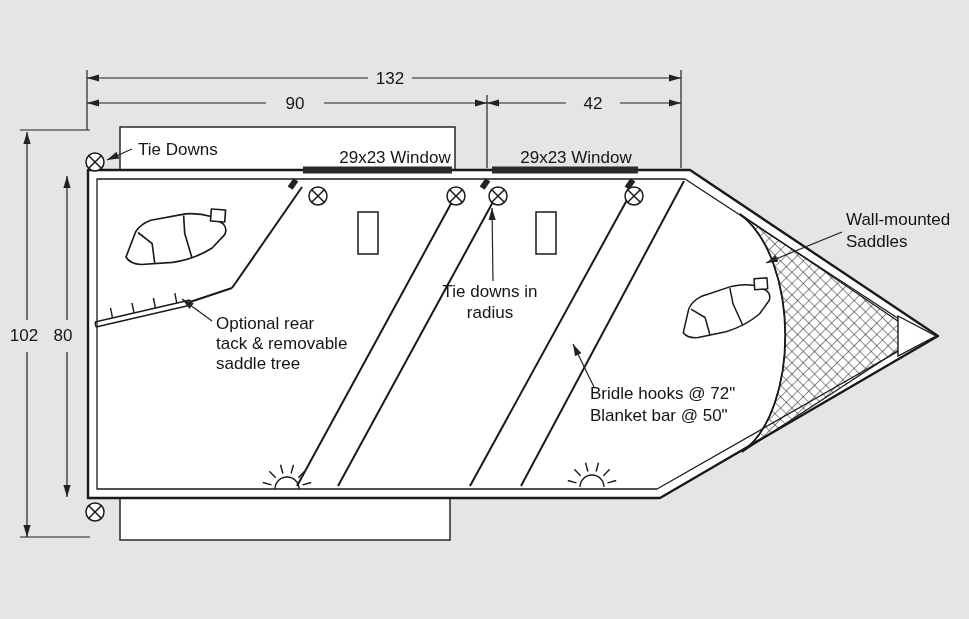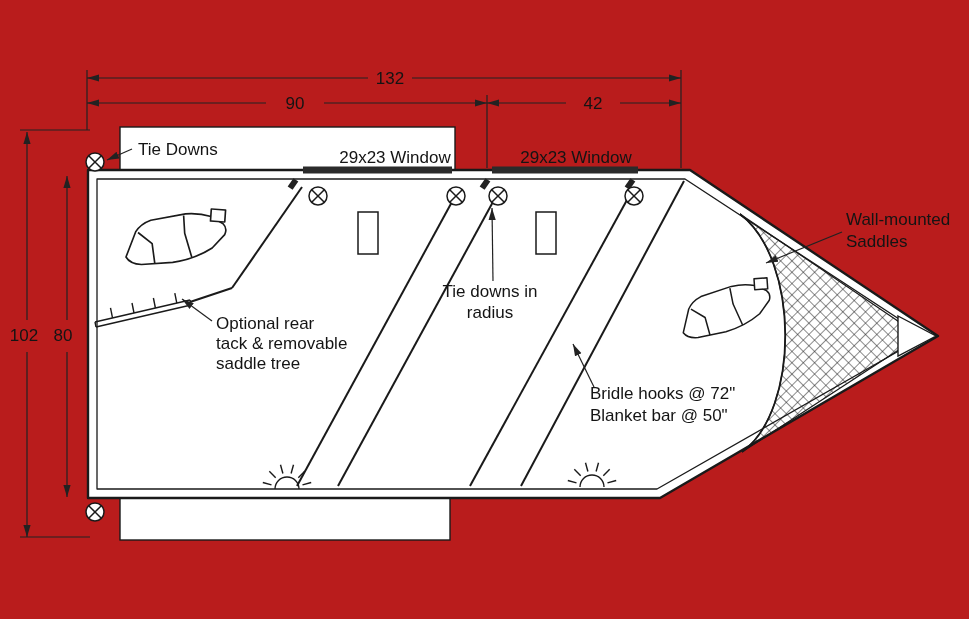--- a/index.html
+++ b/index.html
@@ -1,16 +1,16 @@
 <!DOCTYPE html>
 <html><head>
 <meta charset="utf-8">
 <style>
   html,body{margin:0;padding:0;background:#ffffff;}
-  .page{position:relative;width:969px;height:619px;background:#b91c1c;overflow:hidden;}
+  .page{position:relative;width:969px;height:619px;background:#e5e5e5;overflow:hidden;}
   svg{position:absolute;left:0;top:0;}
   svg text{font-family:"Liberation Sans","DejaVu Sans",sans-serif;font-size:17px;fill:#141414;}
   .wall{fill:#ffffff;stroke:#1a1a1a;stroke-width:2.4;stroke-linejoin:round;}
   .inner{fill:none;stroke:#1a1a1a;stroke-width:1.3;stroke-linejoin:round;}
   .thin{fill:#ffffff;stroke:#1a1a1a;stroke-width:1.4;}
   .part{fill:none;stroke:#1a1a1a;stroke-width:1.5;}
   .divider{stroke:#1a1a1a;stroke-width:2;fill:none;}
   .dim{stroke:#222222;stroke-width:1.2;fill:none;}
   .winbar{fill:#2b2b2b;stroke:none;}
   .mark{fill:#222222;stroke:none;}

